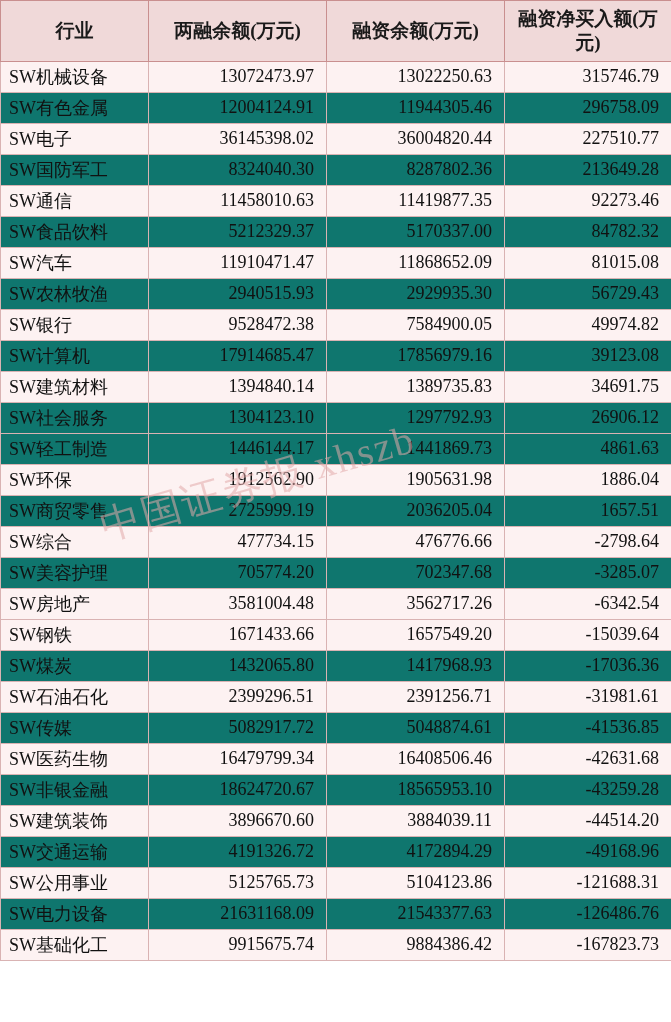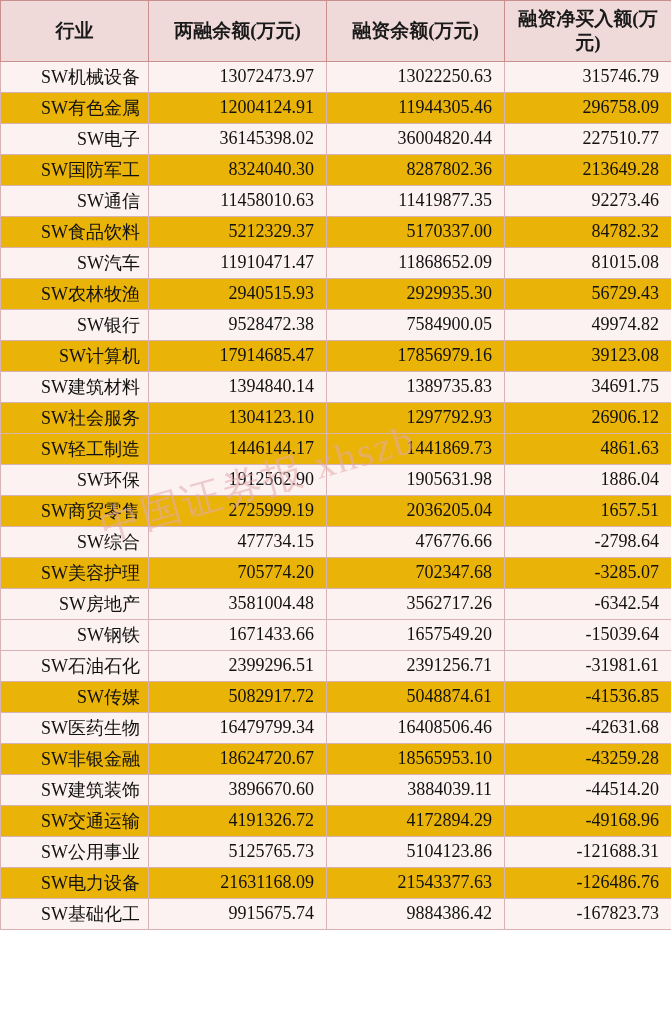--- a/index.html
+++ b/index.html
@@ -63,22 +63,22 @@
     border: 1px solid #d9b3b3;
     font-size: 18px;
     color: #111111;
     height: 31px;
     padding: 0 8px;
     box-sizing: border-box;
     white-space: nowrap;
     overflow: hidden;
   }
   tbody tr.odd td { background: #fdf2f2; }
-  tbody tr.even td { background: #eab308; }
-  td.name { text-align: right; }
+  tbody tr.even td { background: #0f766e; }
+  td.name { text-align: left; }
   td.num { text-align: right; padding-right: 12px; }
 </style>
 </head>
 <body>
 
 <div class="watermark">
   <div class="wm-text">中国证券报 xhszb</div>
 </div>
 
 <table>
@@ -204,20 +204,26 @@
         <td class="num">3581004.48</td>
         <td class="num">3562717.26</td>
         <td class="num">-6342.54</td>
       </tr>
       <tr class="odd">
         <td class="name">SW钢铁</td>
         <td class="num">1671433.66</td>
         <td class="num">1657549.20</td>
         <td class="num">-15039.64</td>
       </tr>
+      <tr class="even">
+        <td class="name">SW煤炭</td>
+        <td class="num">1432065.80</td>
+        <td class="num">1417968.93</td>
+        <td class="num">-17036.36</td>
+      </tr>
       <tr class="odd">
         <td class="name">SW石油石化</td>
         <td class="num">2399296.51</td>
         <td class="num">2391256.71</td>
         <td class="num">-31981.61</td>
       </tr>
       <tr class="even">
         <td class="name">SW传媒</td>
         <td class="num">5082917.72</td>
         <td class="num">5048874.61</td>

